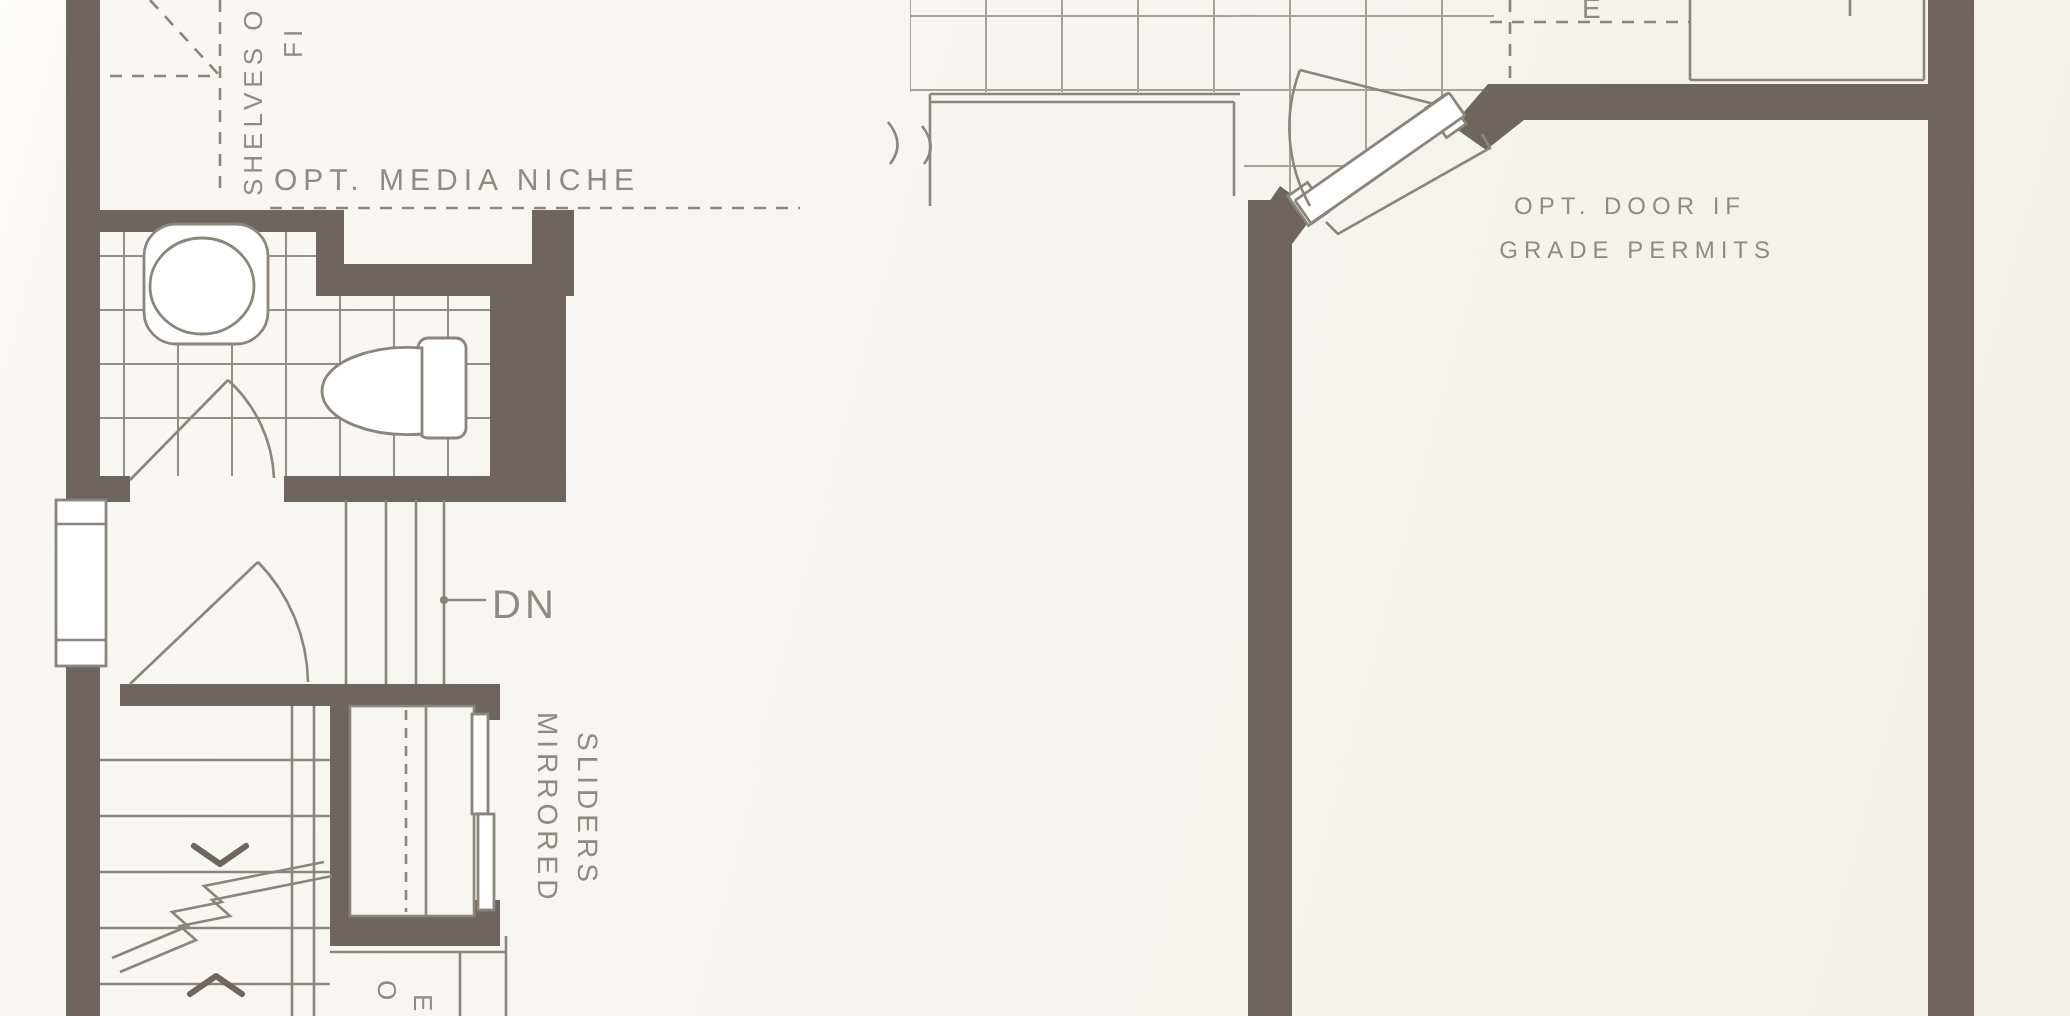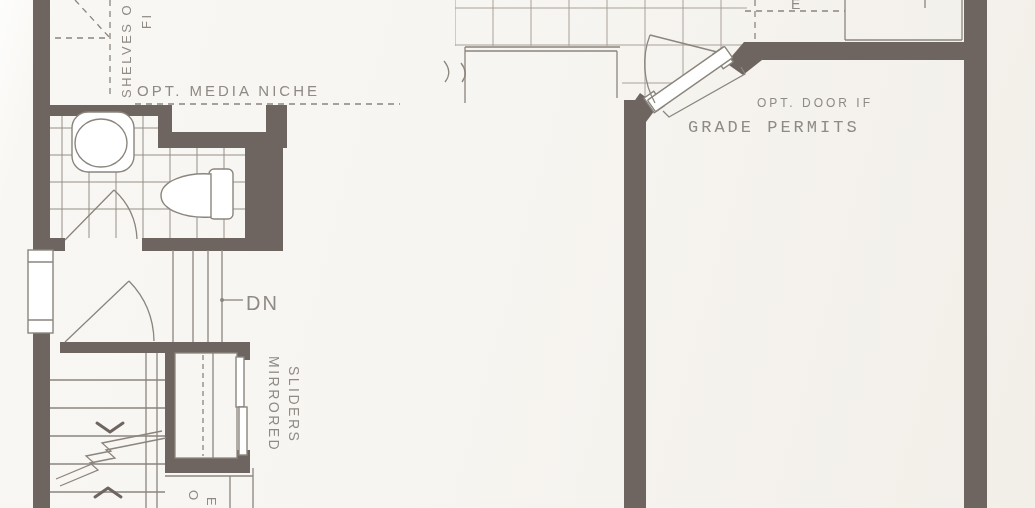--- a/index.html
+++ b/index.html
@@ -125,21 +125,21 @@
       <path class="ln" d="M655,103A80,80 0 0 1 650,35"></path>
     </g>
 
     <path class="chv" d="M97,423 110,432 123,423"></path>
     <path class="chv" d="M95,497 108,488 121,497"></path>
   </svg>
 
   <div class="lbl" style="left:137px;top:82px;font-size:15px;letter-spacing:3px;">OPT. MEDIA NICHE</div>
 
   <div class="lbl" style="left:703px;top:96px;width:170px;text-align:right;font-size:12px;letter-spacing:3px;">OPT. DOOR IF</div>
-  <div class="lbl" style="left:688px;top:118px;width:200px;text-align:left;font-size:17px;letter-spacing:3px;font-family:Liberation Mono, monospace;">GRADE PERMITS</div>
+  <div class="lbl" style="left:688px;top:118px;width:200px;text-align:right;font-size:12px;letter-spacing:3px;">GRADE PERMITS</div>
 
   <div class="lbl" style="left:246px;top:292px;font-size:20px;letter-spacing:2px;">DN</div>
 
   <div class="lbl vup" style="left:119px;top:98px;font-size:13px;letter-spacing:2.5px;">SHELVES O</div>
   <div class="lbl vup" style="left:139px;top:29px;font-size:13px;letter-spacing:2.5px;">FI</div>
 
   <div class="lbl vdn" style="left:282px;top:356px;font-size:14px;letter-spacing:2.5px;">MIRRORED</div>
   <div class="lbl vdn" style="left:302px;top:366px;font-size:14px;letter-spacing:2.5px;">SLIDERS</div>
 
   <div class="lbl vdn" style="left:201px;top:490px;font-size:13px;letter-spacing:2px;">O</div>

